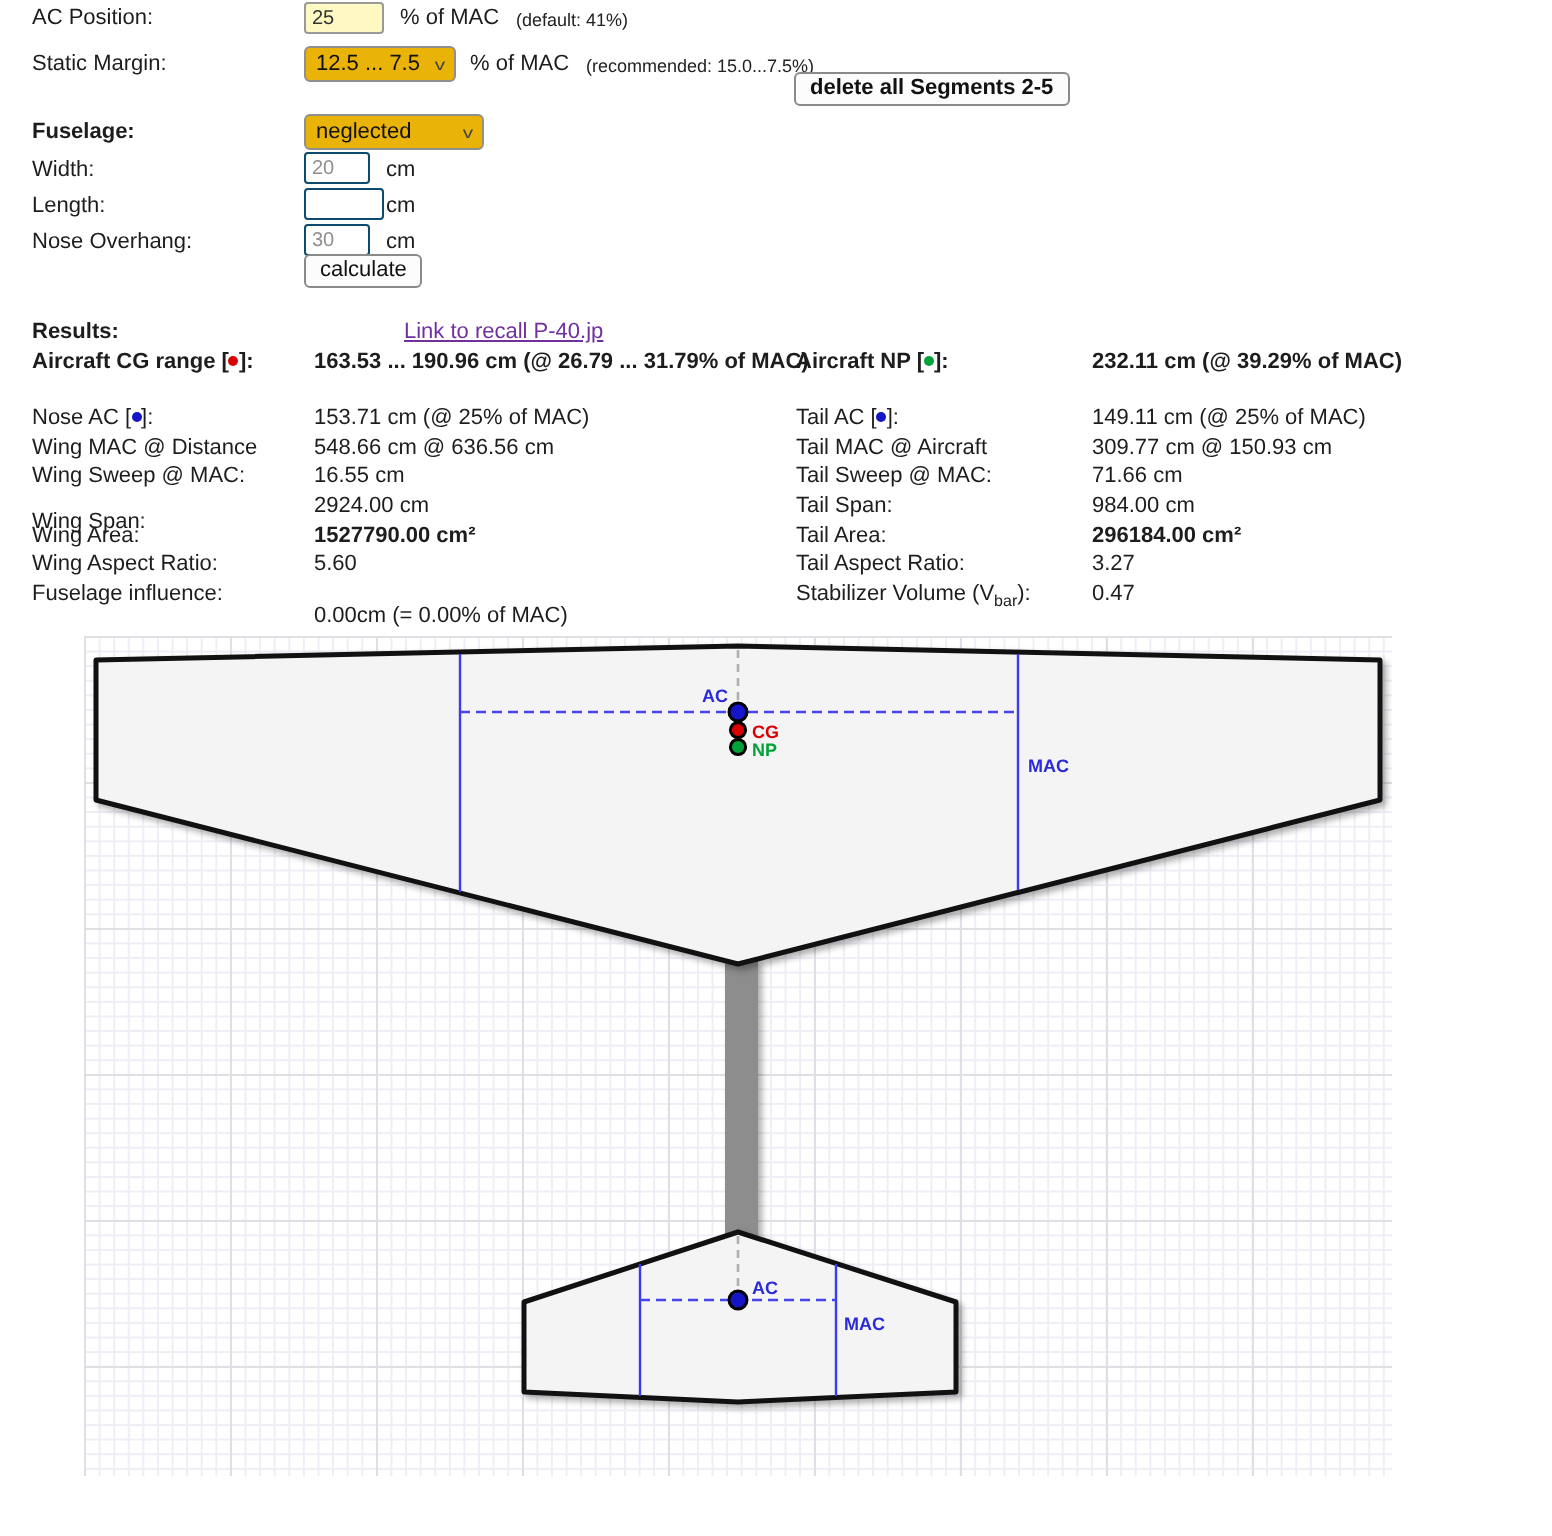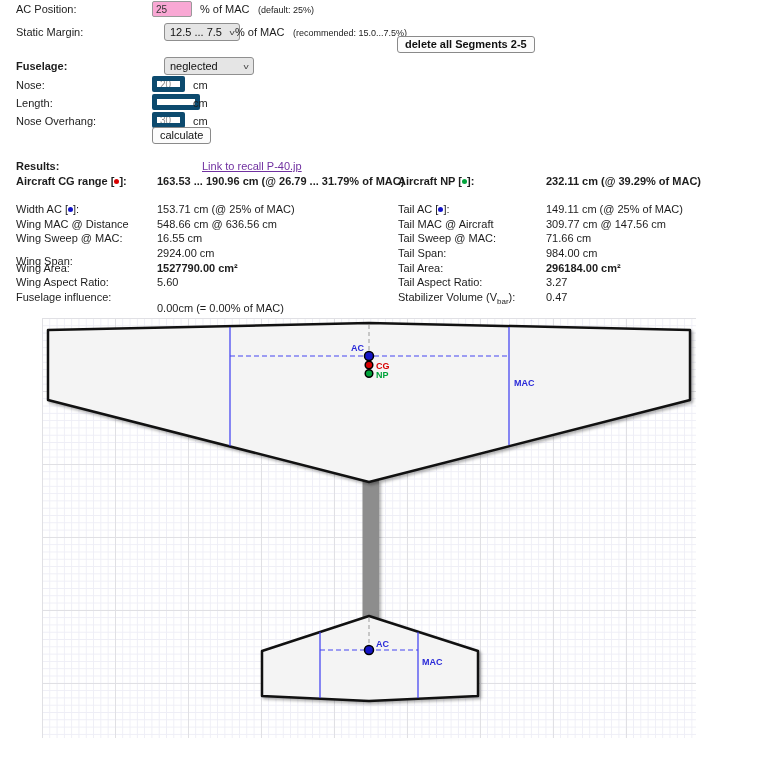--- a/index.html
+++ b/index.html
@@ -7,30 +7,30 @@
     width:776px;height:768px;position:relative;overflow:hidden;
     background:#ffffff;color:#1d1d1d;
     font-family:"Liberation Sans",sans-serif;font-size:11px;line-height:13px;
   }
   .abs{position:absolute;white-space:nowrap;}
   .lbl{position:absolute;left:16px;white-space:nowrap;}
   .b{font-weight:bold;}
   .small{font-size:9px;line-height:11px;color:#222;}
   .inp{
     position:absolute;box-sizing:border-box;height:16px;
-    border:5px solid #0c4a6e;border-radius:2px;background:#fff;
+    border:1px solid #0c4a6e;border-radius:2px;background:#fff;
     font-family:"Liberation Sans",sans-serif;font-size:10px;color:#8f8f8f;
     padding:1px 3px;
   }
-  .inp.gray{background:#f9a8d4;border:1px solid #9a9a9a;color:#333;}
+  .inp.gray{background:#fef9c3;border:1px solid #9a9a9a;color:#333;}
   .sel{
     position:absolute;box-sizing:border-box;height:18px;
-    border:1px solid #8f8f8f;border-radius:3px;background:#e5e5e5;
+    border:1px solid #8f8f8f;border-radius:3px;background:#eab308;
     display:flex;align-items:center;justify-content:space-between;
-    padding:0 5px;font-size:11px;color:#111;cursor:default;margin-left:12px;
+    padding:0 5px;font-size:11px;color:#111;cursor:default;
   }
   .chev{font-size:8px;color:#444;transform:scaleX(1.3);}
   .btn{
     position:absolute;box-sizing:border-box;
     border:1px solid #8a8a8a;border-radius:3px;background:#fcfcfc;
     font-family:"Liberation Sans",sans-serif;font-size:11px;color:#111;
     padding:1px 7px;line-height:13px;
   }
   .btn.semib{font-weight:600;}
   a.link{color:#7030a0;text-decoration:underline;padding-left:45px;}
@@ -59,41 +59,41 @@
   text.blue{fill:#2a2ad8;}
   text.red{fill:#d80000;}
   text.green{fill:#00a33a;}
 </style>
 </head>
 <body>
 
 <div class="lbl" style="top:3px">AC Position:</div>
 <input class="inp gray" style="left: 152px; top: 1px; width: 40px;" value="25">
 <span class="abs" style="left:200px;top:3px">% of MAC</span>
-<span class="abs small" style="left:258px;top:5px">(default: 25%)</span>
+<span class="abs small" style="left:258px;top:5px">(default: 41%)</span>
 
 <div class="lbl" style="top:26px">Static Margin:</div>
 <div class="sel" style="left:152px;top:23px;width:76px">
   <span>12.5 ... 7.5</span>
   <span class="chev">v</span>
 </div>
 <span class="abs" style="left:235px;top:26px">% of MAC</span>
 <span class="abs small" style="left:293px;top:28px">(recommended: 15.0...7.5%)</span>
 
 <div class="abs small" style="left:398px;top:3px">
 </div>
 <button class="btn semib" style="left:397px;top:36px">delete all Segments 2-5</button>
 
 <div class="lbl b" style="top:60px">Fuselage:</div>
 <div class="sel" style="left:152px;top:57px;width:90px">
   <span>neglected</span>
   <span class="chev">v</span>
 </div>
 
-<div class="lbl" style="top:79px">Nose:</div>
+<div class="lbl" style="top:79px">Width:</div>
 <input class="inp" style="left: 152px; top: 76px; width: 33px;" value="20">
 <span class="abs" style="left:193px;top:79px">cm</span>
 
 <div class="lbl" style="top:97px">Length:</div>
 <input class="inp" style="left: 152px; top: 94px; width: 33px; padding-left: 35px;" value="165">
 <span class="abs" style="left:193px;top:97px">cm</span>
 
 <div class="lbl" style="top:115px">Nose Overhang:</div>
 <input class="inp" style="left: 152px; top: 112px; width: 33px;" value="30">
 <span class="abs" style="left:193px;top:115px">cm</span>
@@ -101,29 +101,29 @@
 <button class="btn" style="left:152px;top:127px">calculate</button>
 
 <div class="lbl b" style="top:160px">Results:</div>
 <a class="abs link" href="#" style="left:157px;top:160px">Link to recall P-40.jp</a>
 
 <div class="lbl b" style="top:175px"><span>Aircraft CG range</span><span> [</span><span class="dot red"></span><span>]:</span></div>
 <span class="abs b" style="left:157px;top:175px">163.53 ... 190.96 cm (@ 26.79 ... 31.79% of MAC)</span>
 <div class="abs b" style="left:398px;top:175px"><span>Aircraft NP</span><span> [</span><span class="dot green"></span><span>]:</span></div>
 <span class="abs b" style="left:546px;top:175px">232.11 cm (@ 39.29% of MAC)</span>
 
-<div class="lbl" style="top:203px"><span>Width AC</span><span> [</span><span class="dot blue"></span><span>]:</span></div>
+<div class="lbl" style="top:203px"><span>Nose AC</span><span> [</span><span class="dot blue"></span><span>]:</span></div>
 <span class="abs" style="left:157px;top:203px">153.71 cm (@ 25% of MAC)</span>
 <div class="abs" style="left:398px;top:203px"><span>Tail AC</span><span> [</span><span class="dot blue"></span><span>]:</span></div>
 <span class="abs" style="left:546px;top:203px">149.11 cm (@ 25% of MAC)</span>
 
 <div class="lbl" style="top:218px">Wing MAC @ Distance</div>
 <span class="abs" style="left:157px;top:218px">548.66 cm @ 636.56 cm</span>
 <div class="abs" style="left:398px;top:218px">Tail MAC @ Aircraft</div>
-<span class="abs" style="left:546px;top:218px">309.77 cm @ 147.56 cm</span>
+<span class="abs" style="left:546px;top:218px">309.77 cm @ 150.93 cm</span>
 
 <div class="lbl" style="top:232px">Wing Sweep @ MAC:</div>
 <span class="abs" style="left:157px;top:232px">16.55 cm</span>
 <div class="abs" style="left:398px;top:232px">Tail Sweep @ MAC:</div>
 <span class="abs" style="left:546px;top:232px">71.66 cm</span>
 
 <div class="lbl" style="top:255px">Wing Span:</div>
 <span class="abs" style="left:157px;top:247px">2924.00 cm</span>
 <div class="abs" style="top:247px;left:398px">Tail Span:</div>
 <span class="abs" style="left:546px;top:247px">984.00 cm</span>

